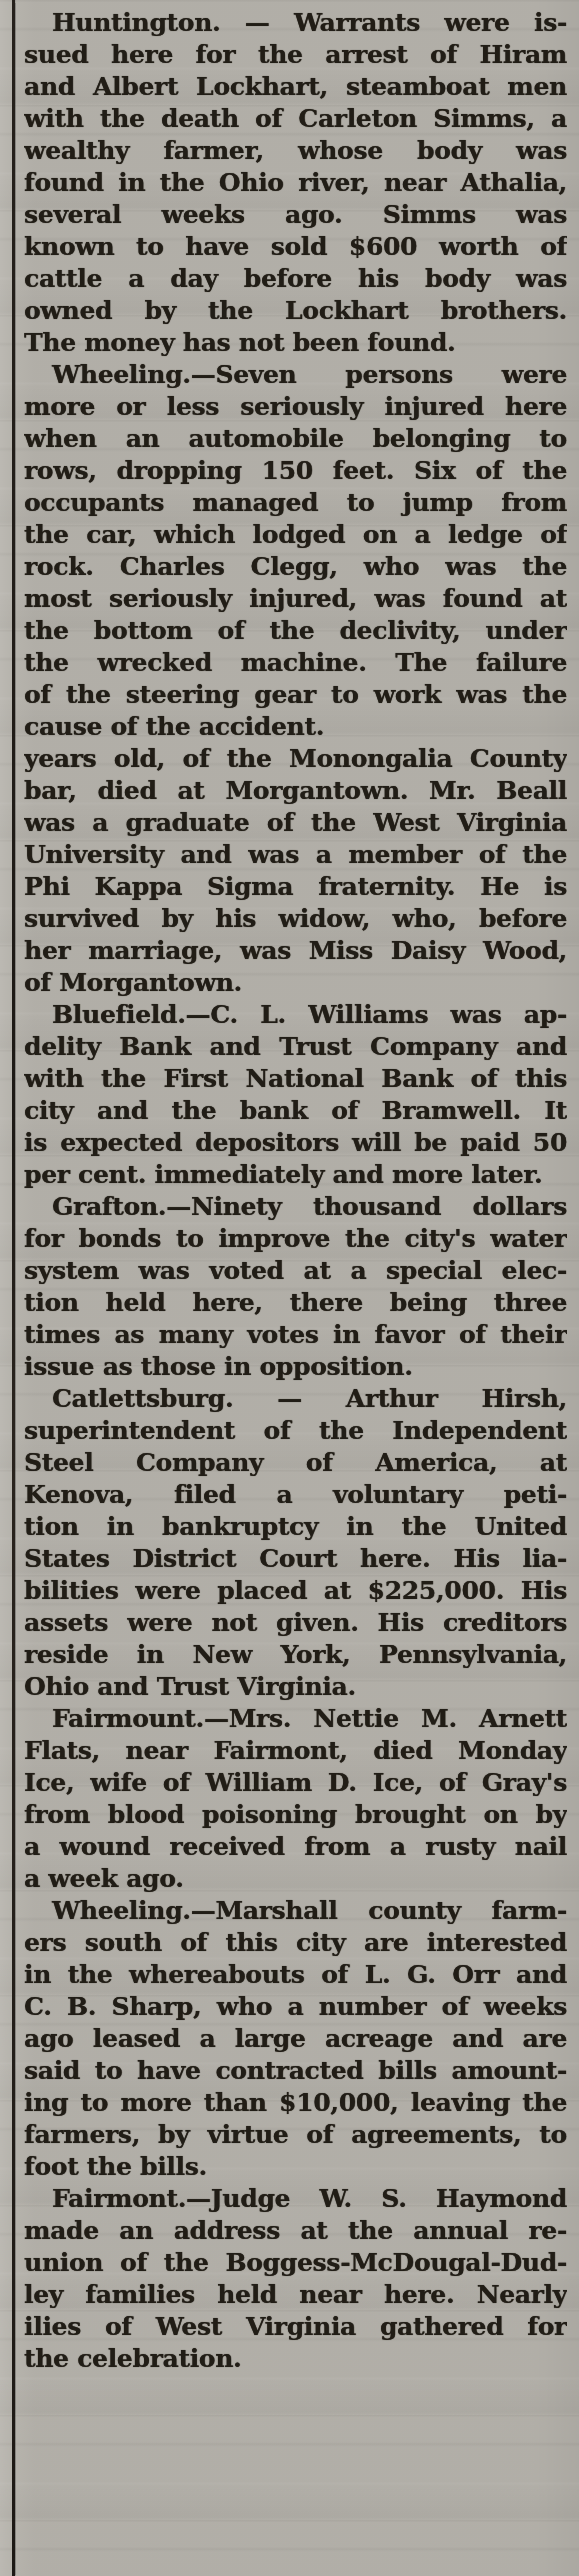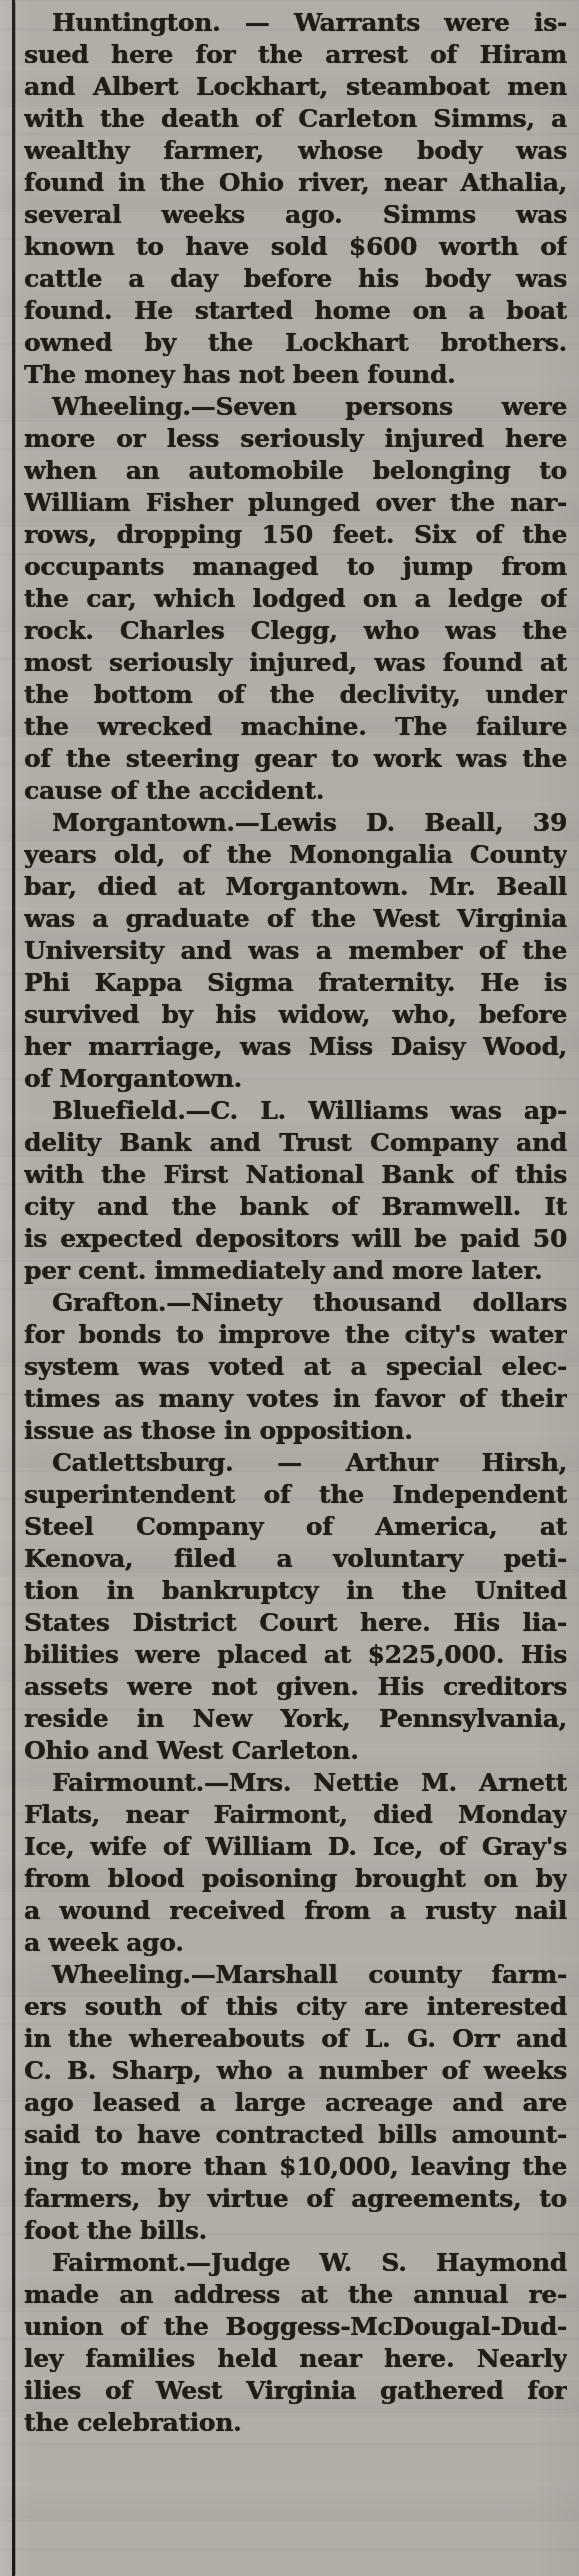--- a/index.html
+++ b/index.html
@@ -74,41 +74,38 @@
       <p class="paragraph">
         <span class="line first">Huntington. — Warrants were is-</span>
         <span class="line">sued here for the arrest of Hiram</span>
         <span class="line">and Albert Lockhart, steamboat men</span>
         <span class="line">with the death of Carleton Simms, a</span>
         <span class="line">wealthy farmer, whose body was</span>
         <span class="line">found in the Ohio river, near Athalia,</span>
         <span class="line">several weeks ago.  Simms was</span>
         <span class="line">known to have sold $600 worth of</span>
         <span class="line">cattle a day before his body was</span>
-        <span class="line">found.  He started home on a boat</span>
         <span class="line">owned by the Lockhart brothers.</span>
         <span class="line last">The money has not been found.</span>
       </p>
       <p class="paragraph">
         <span class="line first">Wheeling.—Seven persons were</span>
         <span class="line">more or less seriously injured here</span>
         <span class="line">when an automobile belonging to</span>
-        <span class="line">William Fisher plunged over the nar-</span>
         <span class="line">rows, dropping 150 feet.  Six of the</span>
         <span class="line">occupants managed to jump from</span>
         <span class="line">the car, which lodged on a ledge of</span>
         <span class="line">rock.  Charles Clegg, who was the</span>
         <span class="line">most seriously injured, was found at</span>
         <span class="line">the bottom of the declivity, under</span>
         <span class="line">the wrecked machine.  The failure</span>
         <span class="line">of the steering gear to work was the</span>
         <span class="line last">cause of the accident.</span>
       </p>
       <p class="paragraph">
-        <span class="line first">Morgantown.—Lewis D. Beall, 39</span>
         <span class="line">years old, of the Monongalia County</span>
         <span class="line">bar, died at Morgantown.  Mr. Beall</span>
         <span class="line">was a graduate of the West Virginia</span>
         <span class="line">University and was a member of the</span>
         <span class="line">Phi Kappa Sigma fraternity.  He is</span>
         <span class="line">survived by his widow, who, before</span>
         <span class="line">her marriage, was Miss Daisy Wood,</span>
         <span class="line last">of Morgantown.</span>
       </p>
       <p class="paragraph">
@@ -116,34 +113,35 @@
         <span class="line">delity Bank and Trust Company and</span>
         <span class="line">with the First National Bank of this</span>
         <span class="line">city and the bank of Bramwell.  It</span>
         <span class="line">is expected depositors will be paid 50</span>
         <span class="line last">per cent. immediately and more later.</span>
       </p>
       <p class="paragraph">
         <span class="line first">Grafton.—Ninety thousand dollars</span>
         <span class="line">for bonds to improve the city's water</span>
         <span class="line">system was voted at a special elec-</span>
+        <span class="line">tion held here, there being three</span>
         <span class="line">times as many votes in favor of their</span>
         <span class="line last">issue as those in opposition.</span>
       </p>
       <p class="paragraph">
         <span class="line first">Catlettsburg. — Arthur Hirsh,</span>
         <span class="line">superintendent of the Independent</span>
         <span class="line">Steel Company of America, at</span>
         <span class="line">Kenova, filed a voluntary peti-</span>
         <span class="line">tion in bankruptcy in the United</span>
         <span class="line">States District Court here.  His lia-</span>
         <span class="line">bilities were placed at $225,000. His</span>
         <span class="line">assets were not given.  His creditors</span>
         <span class="line">reside in New York, Pennsylvania,</span>
-        <span class="line last">Ohio and West Carleton.</span>
+        <span class="line last">Ohio and Trust Virginia.</span>
       </p>
       <p class="paragraph">
         <span class="line first">Fairmount.—Mrs. Nettie M. Arnett</span>
         <span class="line">Flats, near Fairmont, died Monday</span>
         <span class="line">Ice, wife of William D. Ice, of Gray's</span>
         <span class="line">from blood poisoning brought on by</span>
         <span class="line">a wound received from a rusty nail</span>
         <span class="line last">a week ago.</span>
       </p>
       <p class="paragraph">

